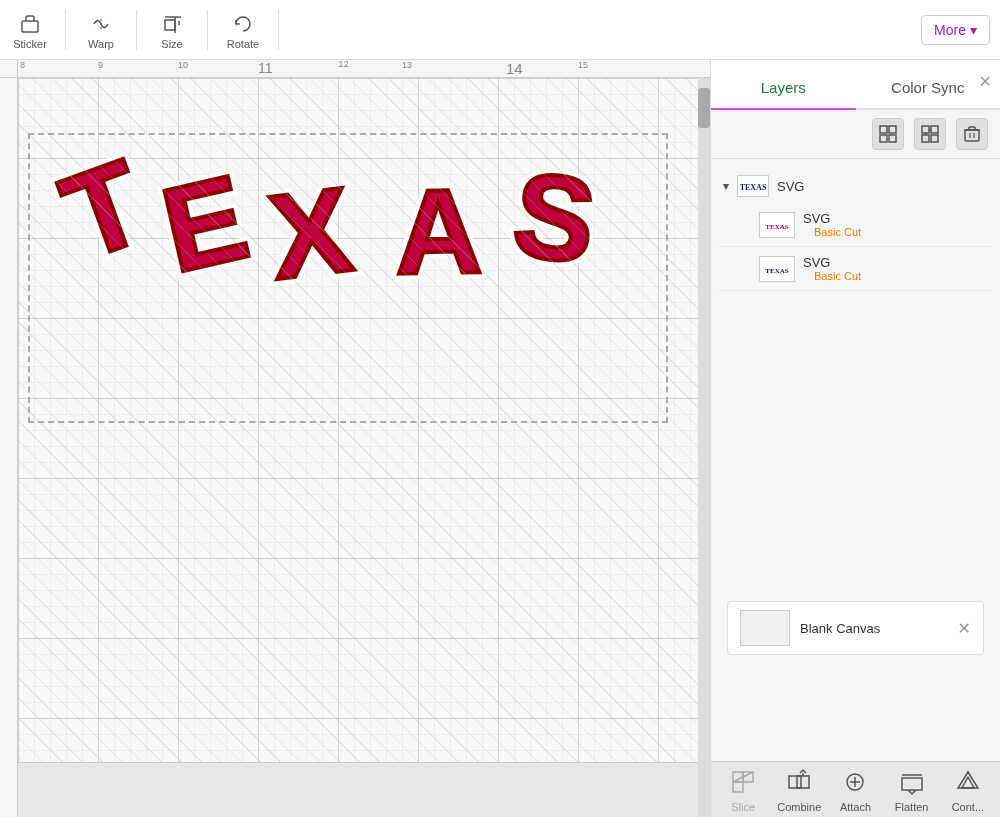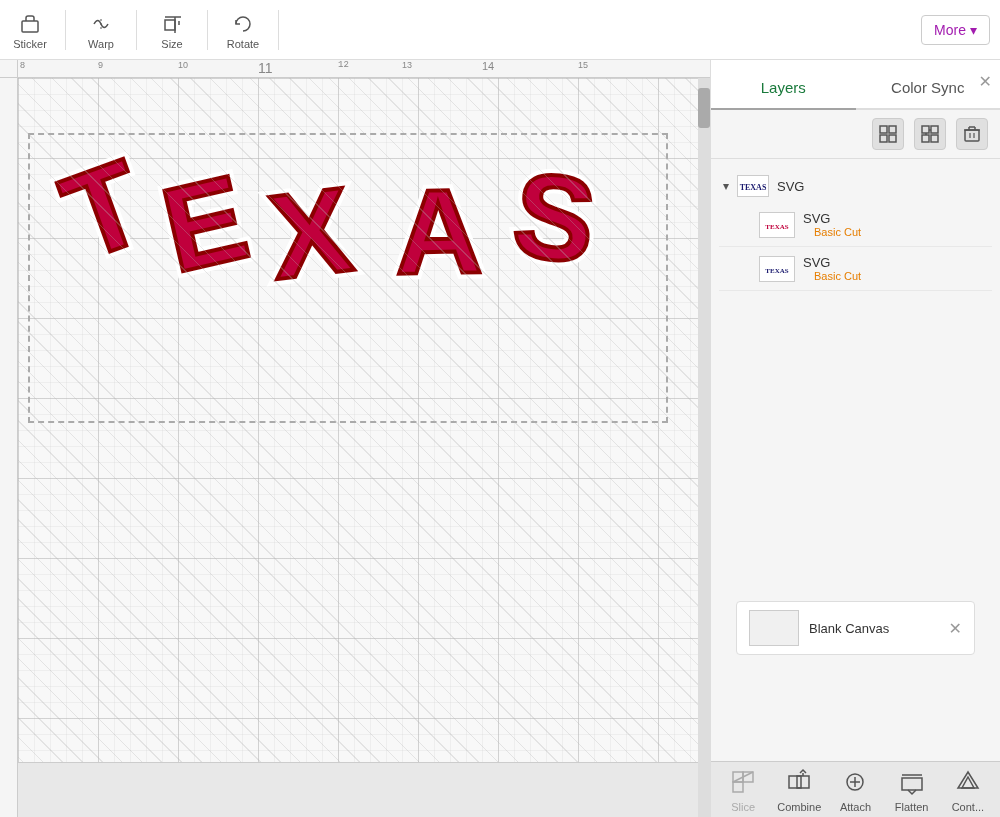--- a/index.html
+++ b/index.html
@@ -166,21 +166,21 @@
       text-align: center;
       padding: 12px 0;
       font-size: 15px;
       cursor: pointer;
       color: #555;
       border-bottom: 2px solid transparent;
       margin-bottom: -2px;
     }
     .panel-tab.active {
       color: #1a7a3c;
-      border-bottom: 2px solid #a3a3a3;
+      border-bottom: 2px solid #d946ef;
       font-weight: 500;
     }
     .panel-close {
       position: absolute;
       right: 8px;
       top: 12px;
       cursor: pointer;
       color: #999;
       font-size: 16px;
     }
@@ -282,21 +282,21 @@
       color: #e67e00;
       margin-left: 11px;
     }
 
     
     .blank-canvas-item {
       display: flex;
       align-items: center;
       gap: 10px;
       padding: 8px 12px;
-      margin: 10px 25px;
+      margin: 10px 16px;
       background: #fff;
       border: 1px solid #ddd;
       border-radius: 4px;
       cursor: pointer;
     }
     .blank-canvas-thumb {
       width: 50px;
       height: 36px;
       background: #f0f0f0;
       border: 1px solid #ccc;
@@ -419,21 +419,21 @@
 
     <div class="ruler-h">
       <div style="width:18px; height:18px; background:#f5f5f5; border-right:1px solid #ccc; flex-shrink:0;"></div>
       <div style="position:relative; flex:1; height:18px;">
         <span style="position:absolute; left:2px; font-size:9px; color:#888;">8</span>
         <span style="position:absolute; left:80px; font-size:9px; color:#888;">9</span>
         <span style="position:absolute; left:160px; font-size:9px; color:#888;">10</span>
         <span style="position:absolute; left:240px; font-size:14px; color:#888;">11</span>
         <span style="position:absolute; left:320px; font-size:9px; color:#888;font-family:Liberation Mono, monospace;">12</span>
         <span style="position:absolute; left:384px; font-size:9px; color:#888;">13</span>
-        <span style="position:absolute; left:464px; font-size:11px; color:#888;">14</span>
+        <span style="position:absolute; left:488px; font-size:15px; color:#888;">14</span>
         <span style="position:absolute; left:560px; font-size:9px; color:#888;">15</span>
       </div>
     </div>
 
     <div class="ruler-v"></div>
 
     <div class="scrollbar-v">
       <div class="scrollbar-thumb"></div>
     </div>
 

